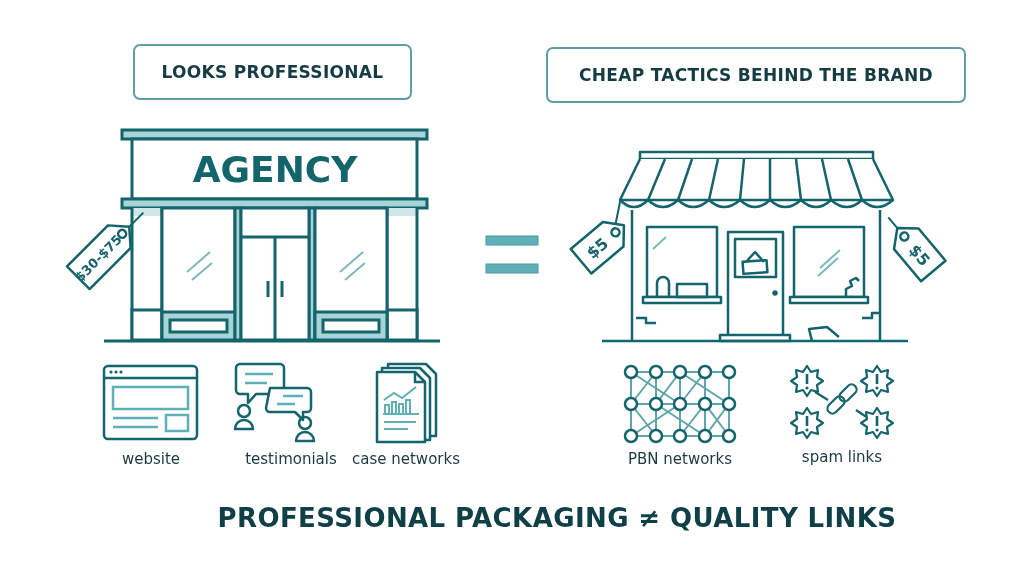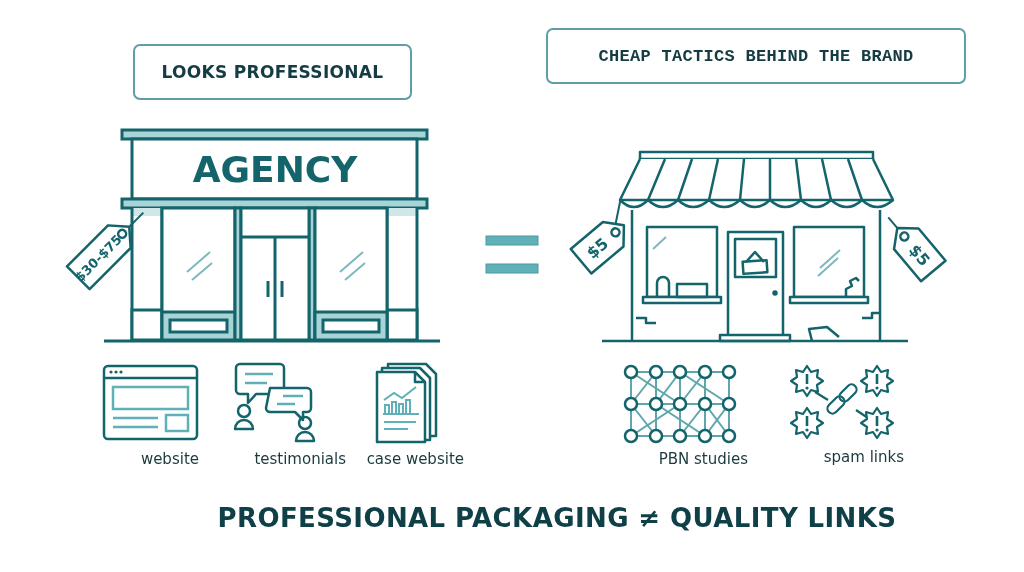--- a/index.html
+++ b/index.html
@@ -1,21 +1,21 @@
 <!DOCTYPE html>
 <html><head>
 <meta charset="utf-8">
 <style>
   html, body { margin:0; padding:0; background:#ffffff; }
   body { width:1024px; height:572px; position:relative; overflow:hidden; font-family:"DejaVu Sans", sans-serif; color:#0f3f45; }
   .label-box { position:absolute; border:2.5px solid #5f9ea6; border-radius:7px; background:#fff; display:flex; align-items:center; justify-content:center; font-weight:600; font-size:17px; letter-spacing:0.3px; color:#143c42; box-sizing:border-box; }
   #box-left { left:133px; top:44px; width:279px; height:56px; }
-  #box-right { left:546px; top:28px; width:420px; height:56px;font-family:Liberation Mono, monospace; }
+  #box-right { left:546px; top:47px; width:420px; height:56px; }
   svg { position:absolute; overflow:visible; }
-  .caption { position:absolute; font-size:15px; color:#1a3a3e; text-align:right; white-space:nowrap; }
+  .caption { position:absolute; font-size:15px; color:#1a3a3e; text-align:center; white-space:nowrap; }
   .footer { position:absolute; left:0; width:1024px; top:503px; text-align:center; font-size:26px; font-weight:600; color:#0f4048; letter-spacing:0.4px;padding-left:45px; }
 </style>
 </head>
 <body>
 
 <div id="box-left" class="label-box">
   <span>LOOKS PROFESSIONAL</span>
 </div>
 <div id="box-right" class="label-box">
   <span>CHEAP TACTICS BEHIND THE BRAND</span>
@@ -170,21 +170,21 @@
     <path d="M39,9 v10 h10"></path>
   </g>
   <g fill="none" stroke="#5fb0b7" stroke-width="2">
     <path d="M8,37 l10,-7 l8,5 l14,-11"></path>
     <path d="M9,50 v-8 h4 v8 M16,50 v-11 h4 v11 M23,50 v-9 h4 v9 M30,50 v-13 h4 v13"></path>
     <line x1="7" y1="51" x2="43" y2="51"></line>
     <line x1="8" y1="59" x2="40" y2="59"></line>
       <line x1="8" y1="66" x2="32" y2="66"></line>
   </g>
 </svg>
-<div class="caption" style="left:348px;top:450px;width:116px;">case website</div>
+<div class="caption" style="left:348px;top:450px;width:116px;">case networks</div>
 
 <svg width="115" height="80" style="left:623px;top:364px;">
   <g stroke="#5fa6ac" stroke-width="2">
     <line x1="8" y1="8" x2="106" y2="8"></line>
       <line x1="8" y1="40" x2="106" y2="40"></line>
       <line x1="8" y1="72" x2="106" y2="72"></line>
     <line x1="8" y1="8" x2="8" y2="72"></line>
       <line x1="33" y1="8" x2="33" y2="72"></line>
       <line x1="57" y1="8" x2="57" y2="72"></line>
       <line x1="82" y1="8" x2="82" y2="72"></line>
@@ -212,21 +212,21 @@
       <circle cx="57" cy="40" r="6"></circle>
       <circle cx="82" cy="40" r="6"></circle>
       <circle cx="106" cy="40" r="6"></circle>
     <circle cx="8" cy="72" r="6"></circle>
       <circle cx="33" cy="72" r="6"></circle>
       <circle cx="57" cy="72" r="6"></circle>
       <circle cx="82" cy="72" r="6"></circle>
       <circle cx="106" cy="72" r="6"></circle>
   </g>
 </svg>
-<div class="caption" style="left:612px;top:450px;width:136px;">PBN studies</div>
+<div class="caption" style="left:612px;top:450px;width:136px;">PBN networks</div>
 
 <svg width="104" height="80" style="left:790px;top:364px;">
   <defs>
     <g id="burst">
       <path d="M0,-15 L4,-9 L11,-11 L10,-4 L16,0 L10,4 L11,11 L4,9 L0,15 L-4,9 L-11,11 L-10,4 L-16,0 L-10,-4 L-11,-11 L-4,-9 Z" fill="#fff" stroke="#13646b" stroke-width="2.2" stroke-linejoin="round"></path>
       <line x1="0" y1="-7" x2="0" y2="3" stroke="#13646b" stroke-width="2.6"></line>
       <circle cx="0" cy="7" r="1.6" fill="#13646b"></circle>
     </g>
   </defs>
   <g stroke="#13646b" stroke-width="2.2" fill="none">

